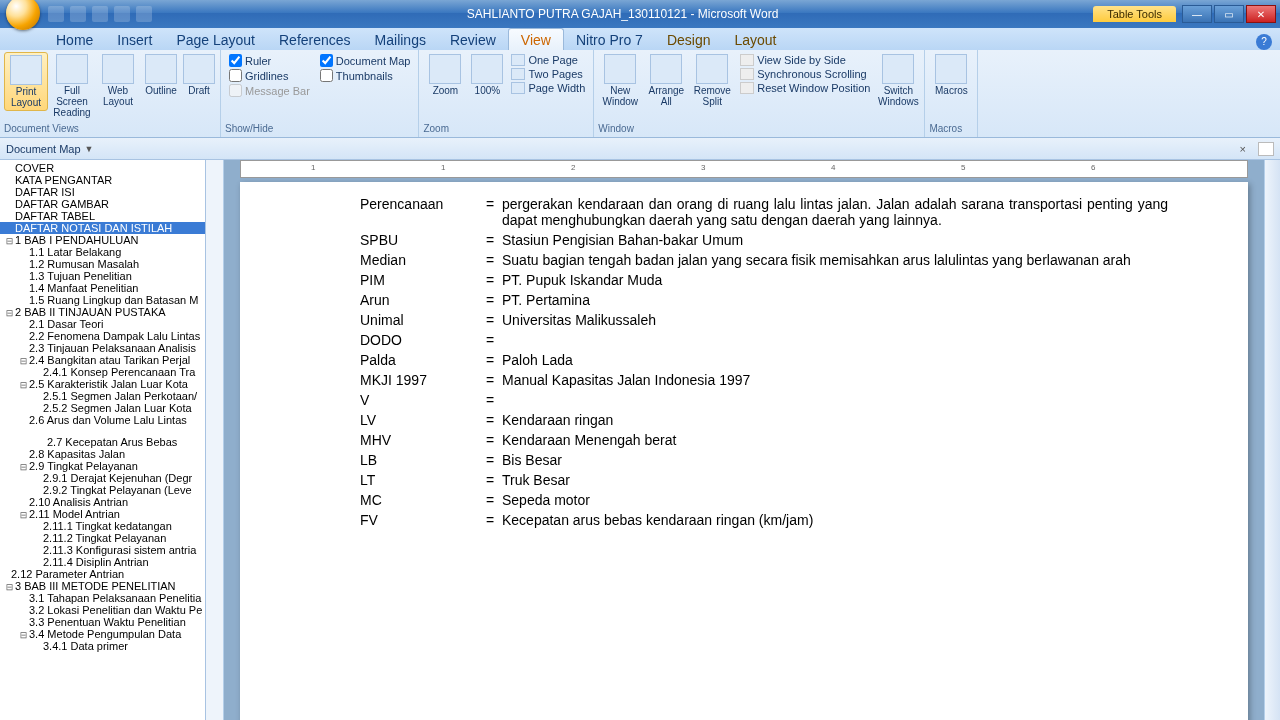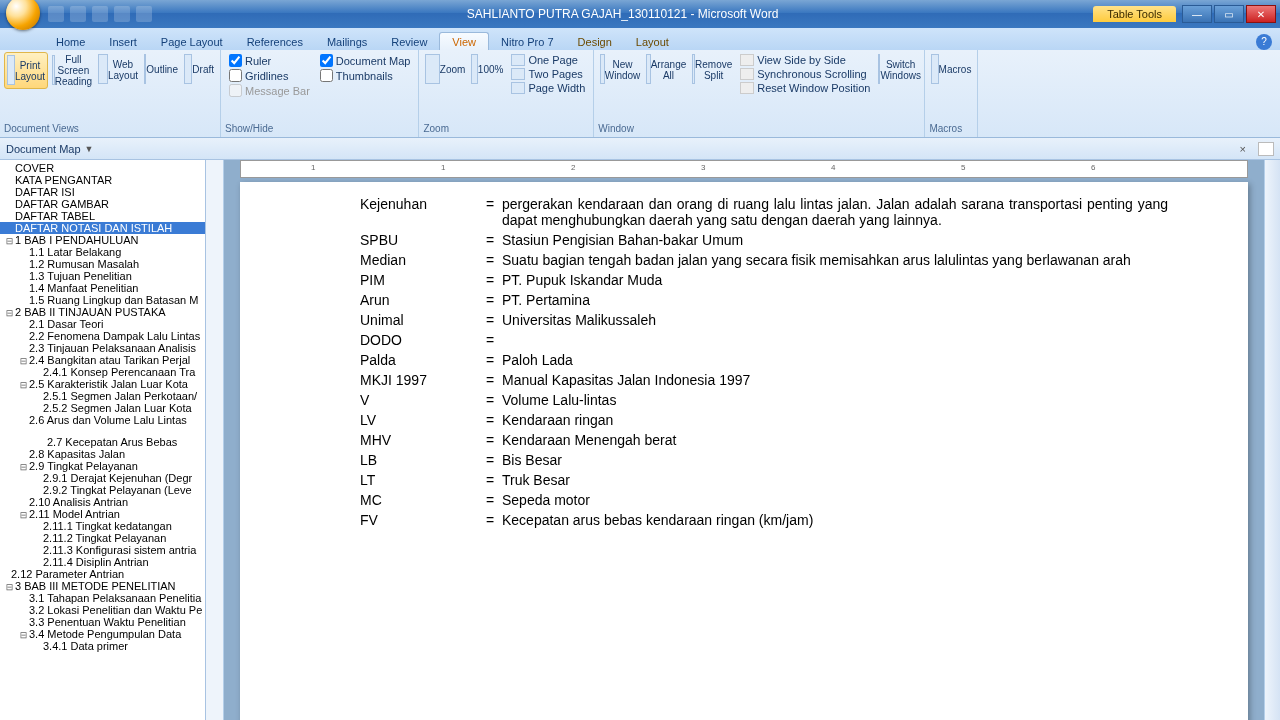--- a/index.html
+++ b/index.html
@@ -11,31 +11,31 @@
 .qat { display: flex; gap: 6px; margin-left: 4px; }
 .qat span { width: 16px; height: 16px; background: rgba(255,255,255,.2); border-radius: 2px; display:inline-block;}
 .doctitle { flex:1; text-align:center; font-size:12px;}
 .tabletools { background: linear-gradient(#ffe28a,#ffcb3d); color:#3a2a00; padding: 2px 14px; border-radius:3px 3px 0 0; margin-right: 4px; font-size:11px;}
 .winbtns { display:flex; }
 .winbtns div { width: 30px; height: 18px; margin-left:2px; background: linear-gradient(#6aa0d8,#3a73b5); border:1px solid #2a5b96; display:flex; align-items:center; justify-content:center; color:#fff; font-size:10px;}
 .winbtns .close { background: linear-gradient(#e77,#c22); border-color:#811;}
 
 
 .tabsbar { height: 22px; background: linear-gradient(#cfe4fa,#b9d6f5); display:flex; align-items:flex-end; padding-left: 44px; }
-.tabsbar .tab { padding: 3px 12px 2px; color:#14417a; font-size:11px; cursor:default;}
+.tabsbar .tab { padding: 3px 12px 2px; color:#14417a; font-size:14px; cursor:default;}
 .tabsbar .tab.active { background: linear-gradient(#f7fbff,#e8f1fb); border:1px solid #9ab9db; border-bottom:none; border-radius:3px 3px 0 0; color:#cc6600;}
 .tabsbar .tab.design, .tabsbar .tab.layout2 { color:#6b4a00; }
 .helpbtn { margin-left:auto; width:16px; height:16px; border-radius:50%; background:#3a7bd5; color:#fff; text-align:center; line-height:16px; margin-right:8px; font-size:10px;}
 
 
 .ribbon { height: 88px; background: linear-gradient(#e8f1fb,#d7e7f8); border-bottom:1px solid #9ab9db; display:flex; }
 .group { border-right:1px solid #b5cfe9; padding:2px 4px; display:flex; flex-direction:column; justify-content:space-between;}
 .group .controls { display:flex; align-items:flex-start; gap:2px; flex:1;}
 .group .glabel { text-align:left; color:#4a6a92; font-size:10px; padding:1px 0;}
-.bigbtn { width:44px; display:flex; flex-direction:row; align-items:center; padding:2px; border-radius:3px; }
+.bigbtn { width:44px; display:flex; flex-direction:column; align-items:center; padding:2px; border-radius:3px; }
 .bigbtn.active { background: linear-gradient(#fff0c1,#ffd77a); border:1px solid #e0b64a;}
 .bigbtn .ic { width:32px; height:30px; background:#dbe9f8; border:1px solid #a8c3e2; margin-bottom:1px;}
 .bigbtn .lbl { font-size:10px; text-align:center; line-height:11px; color:#1a3a66;}
 .chklist { display:flex; flex-direction:column; gap:2px; padding:2px 4px;}
 .chklist label { font-size:11px; color:#1a3a66; white-space:nowrap;}
 .chklist input { margin-right:3px; vertical-align:-2px;}
 
 
 .dochdr { height:22px; background:linear-gradient(#e8f1fb,#d4e5f7); border-bottom:1px solid #a8c3e2; display:flex; align-items:center; padding:0 6px;}
 .dochdr .ttl { font-size:11px; color:#1a3a66;}
@@ -265,21 +265,21 @@
       <span class="mark" style="left:70px">1</span>
         <span class="mark" style="left:200px">1</span>
         <span class="mark" style="left:330px">2</span>
         <span class="mark" style="left:460px">3</span>
         <span class="mark" style="left:590px">4</span>
         <span class="mark" style="left:720px">5</span>
         <span class="mark" style="left:850px">6</span>
     </div>
     <div class="page" id="page">
         <div class="defrow">
-          <div class="term">Kejenuhan</div>
+          <div class="term">Perencanaan</div>
           <div class="eq">=</div>
           <div class="def">pergerakan kendaraan dan orang di ruang lalu lintas jalan. Jalan adalah sarana transportasi penting yang dapat menghubungkan daerah yang satu dengan daerah yang lainnya.</div>
         </div>
         <div class="defrow">
           <div class="term">SPBU</div>
           <div class="eq">=</div>
           <div class="def">Stasiun Pengisian Bahan-bakar Umum</div>
         </div>
         <div class="defrow">
           <div class="term">Median</div>
@@ -311,21 +311,20 @@
           <div class="def">Paloh Lada</div>
         </div>
         <div class="defrow">
           <div class="term">MKJI 1997</div>
           <div class="eq">=</div>
           <div class="def">Manual Kapasitas Jalan Indonesia 1997</div>
         </div>
         <div class="defrow">
           <div class="term">V</div>
           <div class="eq">=</div>
-          <div class="def">Volume Lalu-lintas</div>
         </div>
         <div class="defrow">
           <div class="term">LV</div>
           <div class="eq">=</div>
           <div class="def">Kendaraan ringan</div>
         </div>
         <div class="defrow">
           <div class="term">MHV</div>
           <div class="eq">=</div>
           <div class="def">Kendaraan Menengah berat</div>

